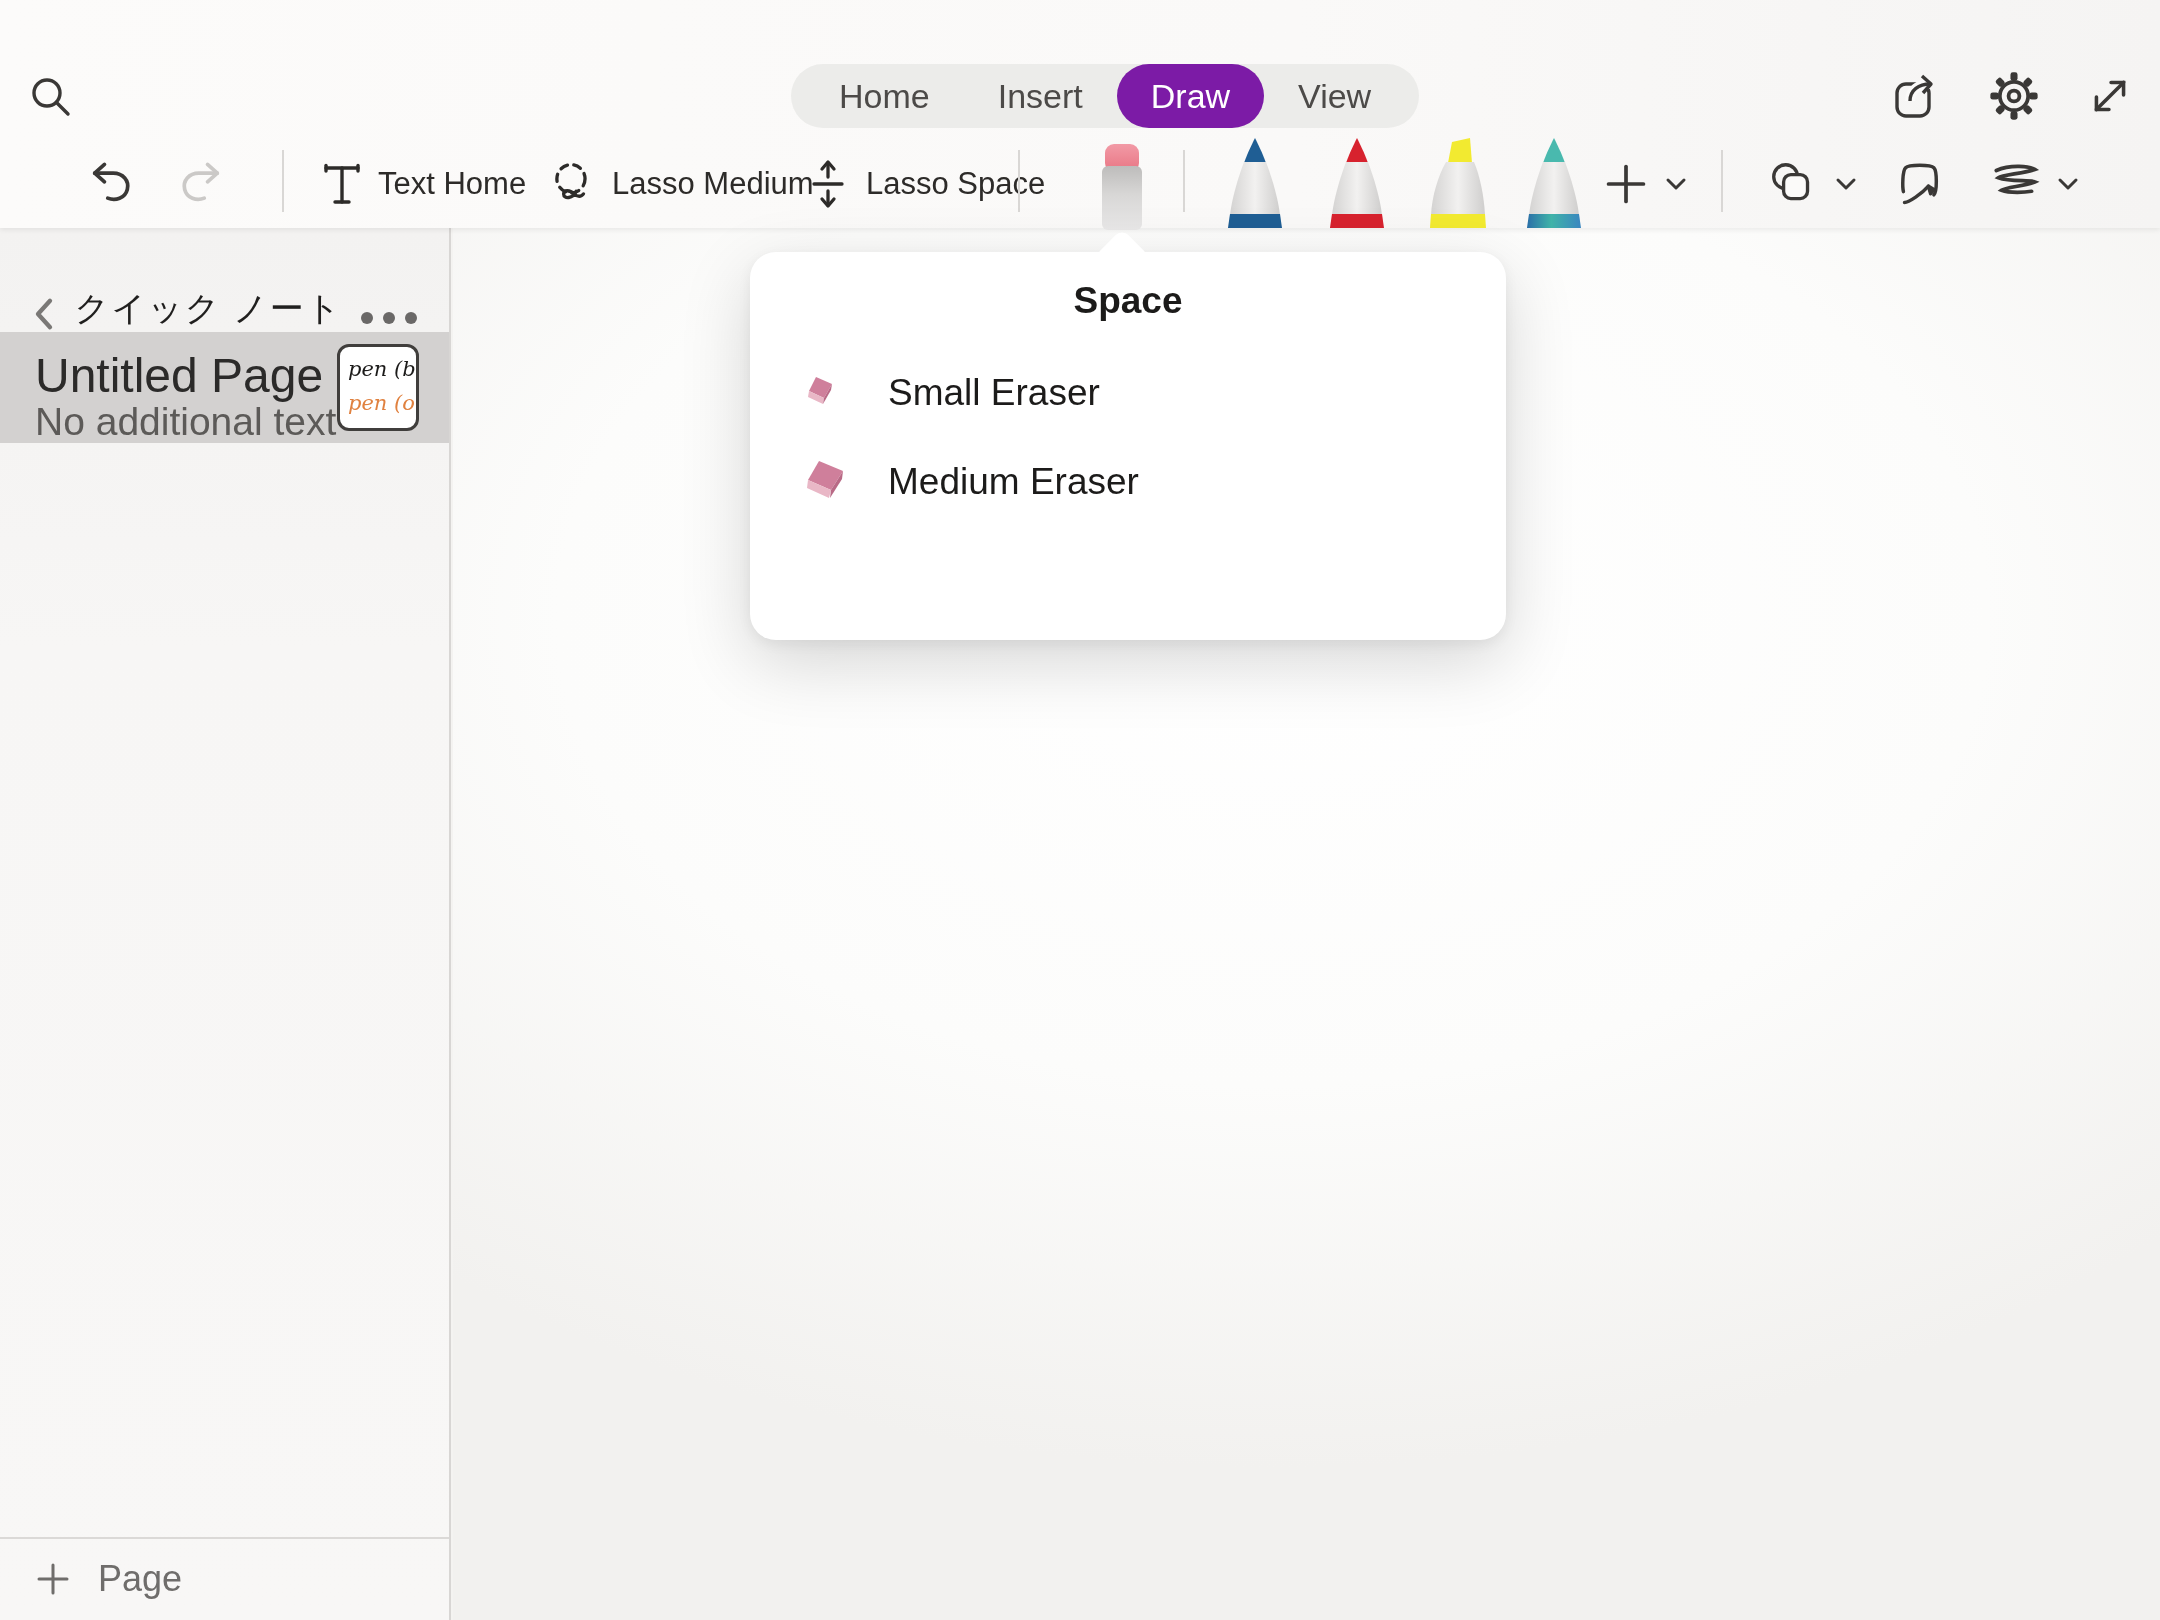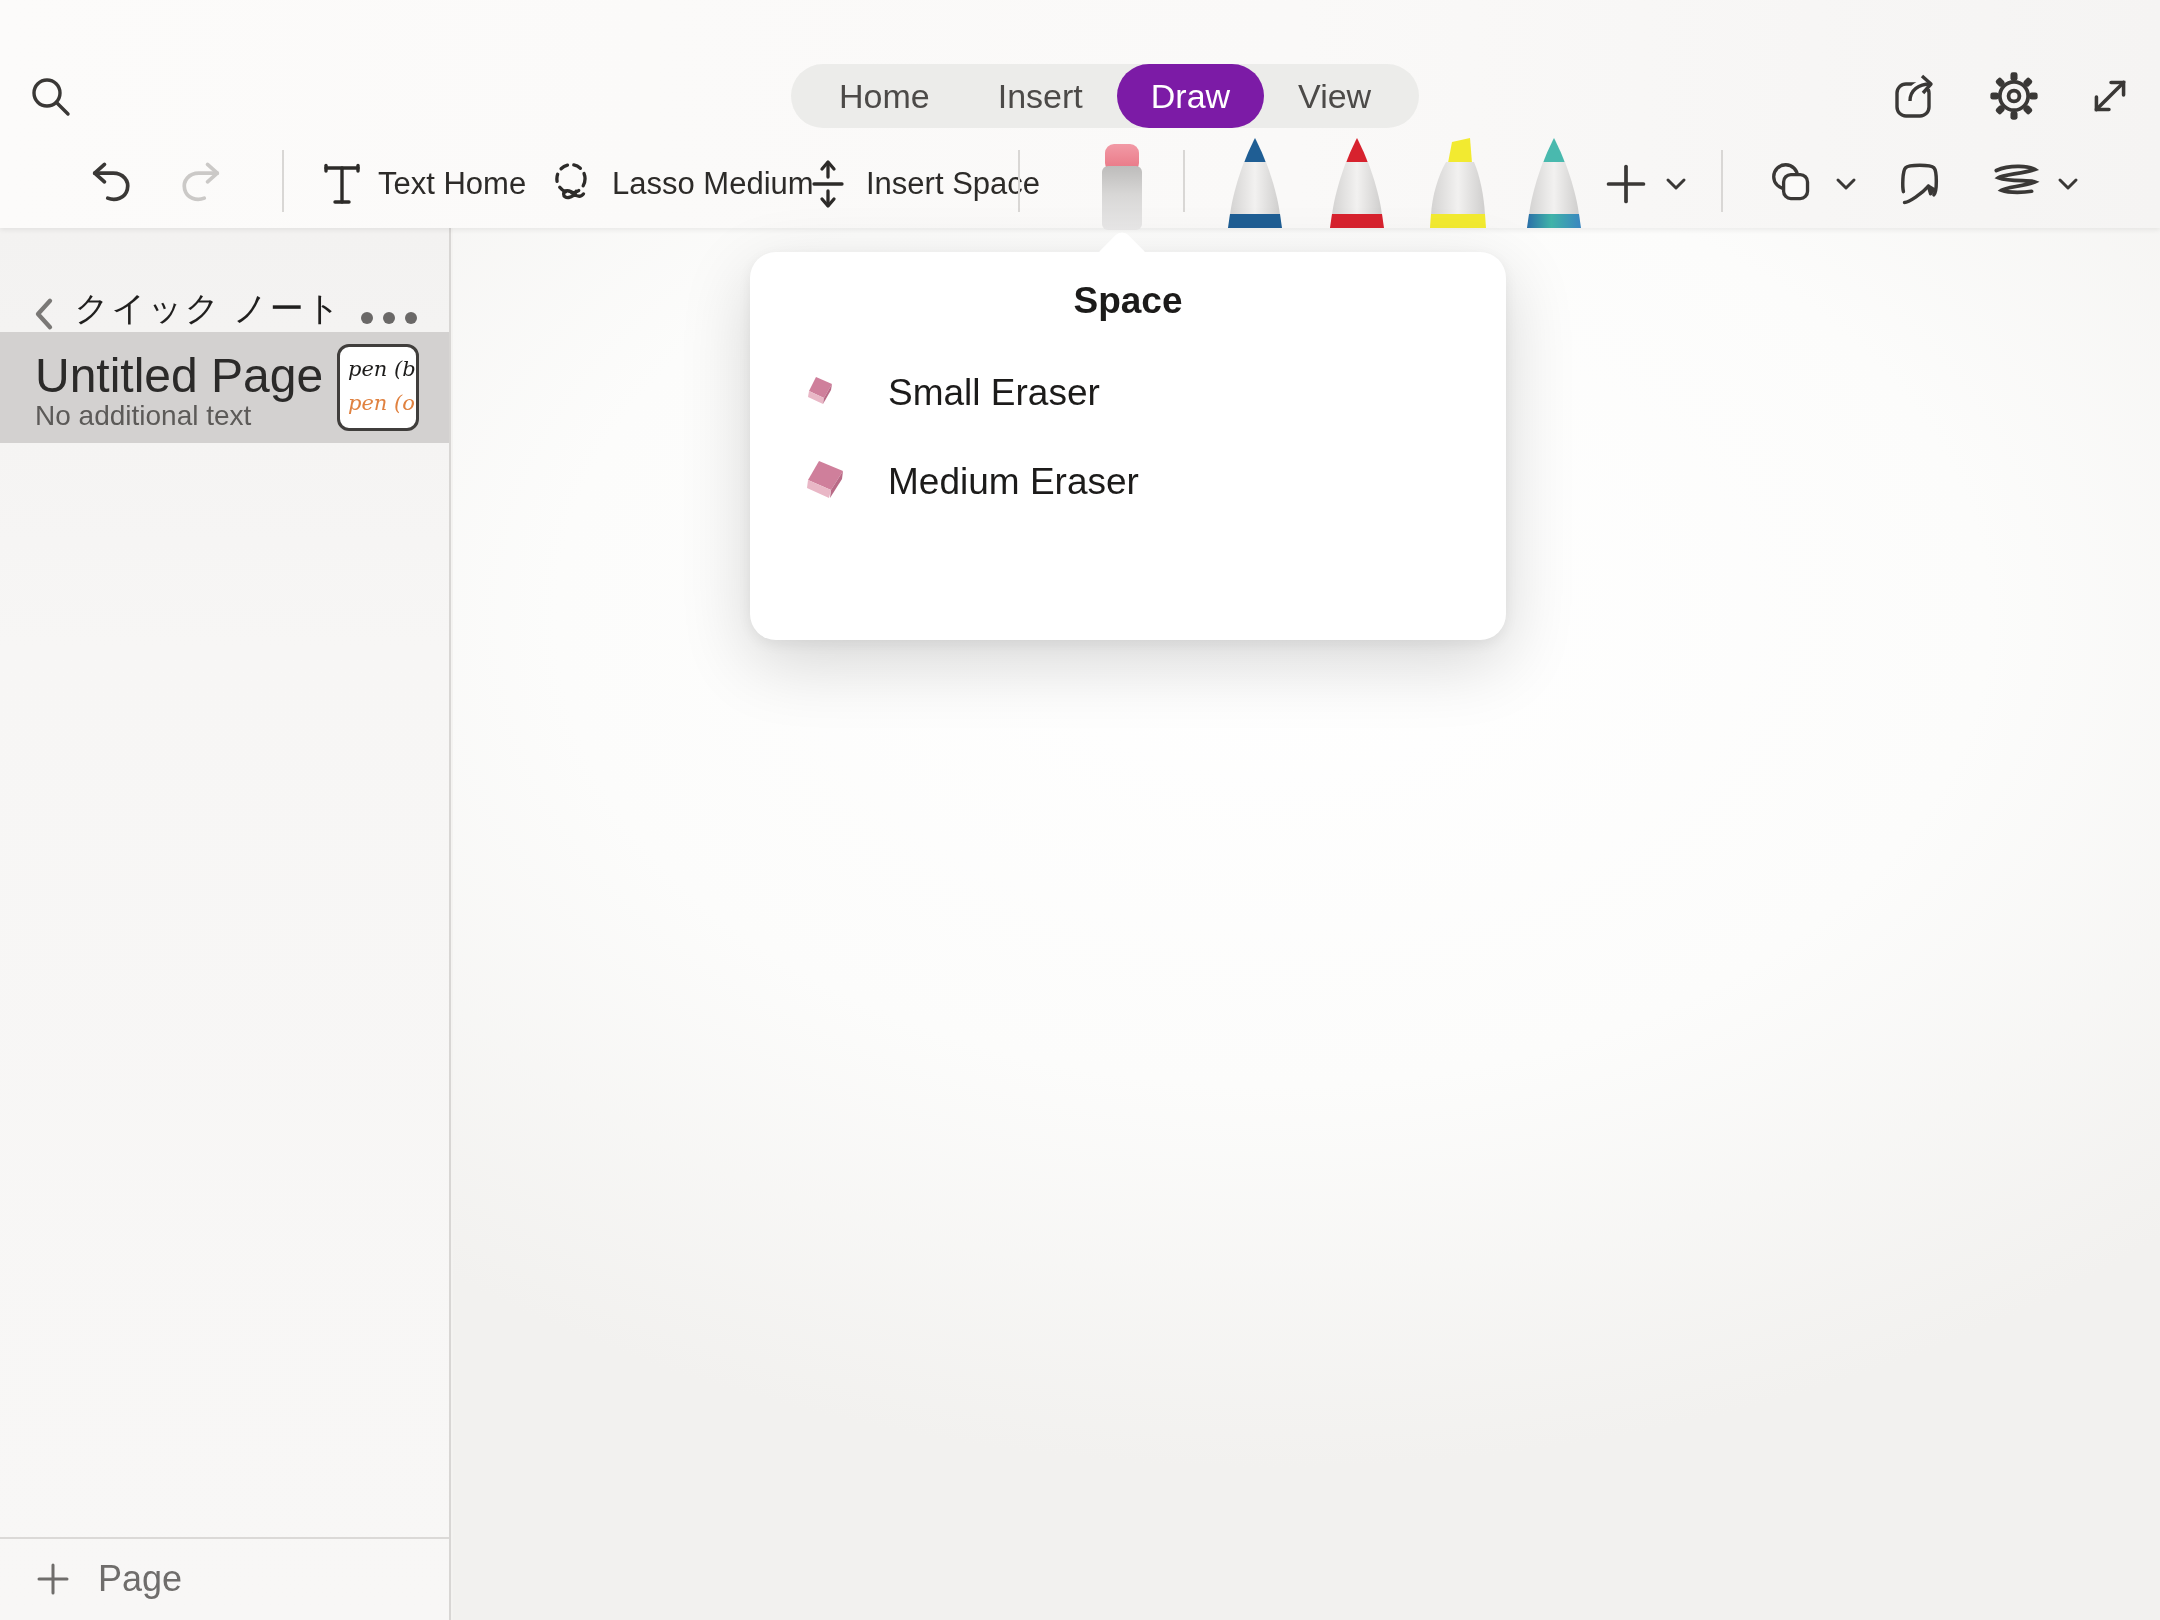--- a/index.html
+++ b/index.html
@@ -38,21 +38,21 @@
   .sidebar { position:absolute; left:0; top:228px; width:451px; height:1392px;
     background:linear-gradient(180deg,#f3f2f1 0%,#f7f6f5 30%,#f8f7f6 100%);
     border-right:2px solid #d8d6d4; z-index:5; }
   .sb-header { height:104px; display:flex; align-items:flex-end; padding:0 30px; }
   .sb-title { flex:1; text-align:center; font-size:34px; color:#201f1e; letter-spacing:2px; }
   .sb-more { display:flex; gap:10px; cursor:pointer; padding:8px 2px; }
   .sb-more i { width:12px; height:12px; border-radius:50%; background:#6a6867; }
 
   .page-item { position:relative; height:111px; background:#d3d1d0; cursor:pointer; }
   .pi-title { position:absolute; left:35px; top:16px; font-size:48px; color:#2b2a29; font-weight:500; }
-  .pi-sub   { position:absolute; left:35px; top:68px; font-size:28px; color:#5c5a58; }
+  .pi-sub   { position:absolute; left:35px; top:68px; font-size:39px; color:#5c5a58; }
   .thumb { position:absolute; left:337px; top:12px; width:82px; height:87px; background:#ffffff;
     border:3px solid #403e3c; border-radius:12px; overflow:hidden; padding:6px 0 0 8px; }
   .thumb div { font-size:21px; white-space:nowrap; font-style:italic; line-height:1.6;
     font-family:"DejaVu Serif",serif; }
   .thumb .ink-black { color:#1c1b1a; }
   .thumb .ink-orange { color:#e0813f; }
 
   .sb-footer { position:absolute; left:0; bottom:1px; width:449px; height:82px;
     border-top:2px solid #dbd9d7; display:flex; align-items:center; padding-left:34px; cursor:pointer; }
   .sb-footer .tool-label { color:#6f6d6b; font-size:36px; margin-left:26px; }
@@ -188,21 +188,21 @@
       <div class="tr-abs icon-btn" style="left:806px;">
         <span>
           <svg width="44" height="50" viewBox="0 0 44 50" fill="none" stroke="#2d2b29" stroke-width="3.3" stroke-linecap="round" stroke-linejoin="round">
             <line x1="8" y1="25" x2="36" y2="25"></line>
             <line x1="22" y1="18" x2="22" y2="4"></line>
             <polyline points="16,10 22,3 28,10" fill="none"></polyline>
             <line x1="22" y1="32" x2="22" y2="46"></line>
             <polyline points="16,40 22,47 28,40" fill="none"></polyline>
           </svg>
         </span>
-        <span class="tool-label">Insert Space</span>
+        <span class="tool-label">Lasso Space</span>
       </div>
 
       <div class="tdivider" style="left:1018px;"></div>
 
       <div class="eraser-tool">
         <svg width="48" height="86" viewBox="0 0 48 86">
           <defs>
             <linearGradient id="capg" x1="0" y1="0" x2="0" y2="1">
               <stop offset="0" stop-color="#f29aa6"></stop>
                 <stop offset="1" stop-color="#e87583"></stop>

